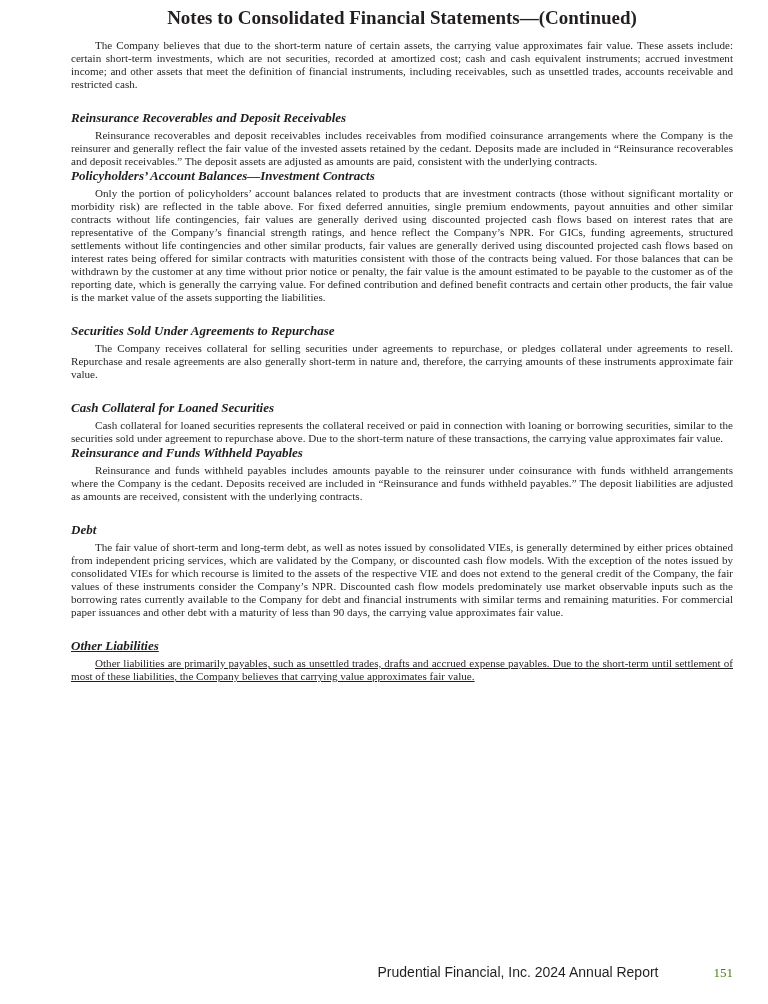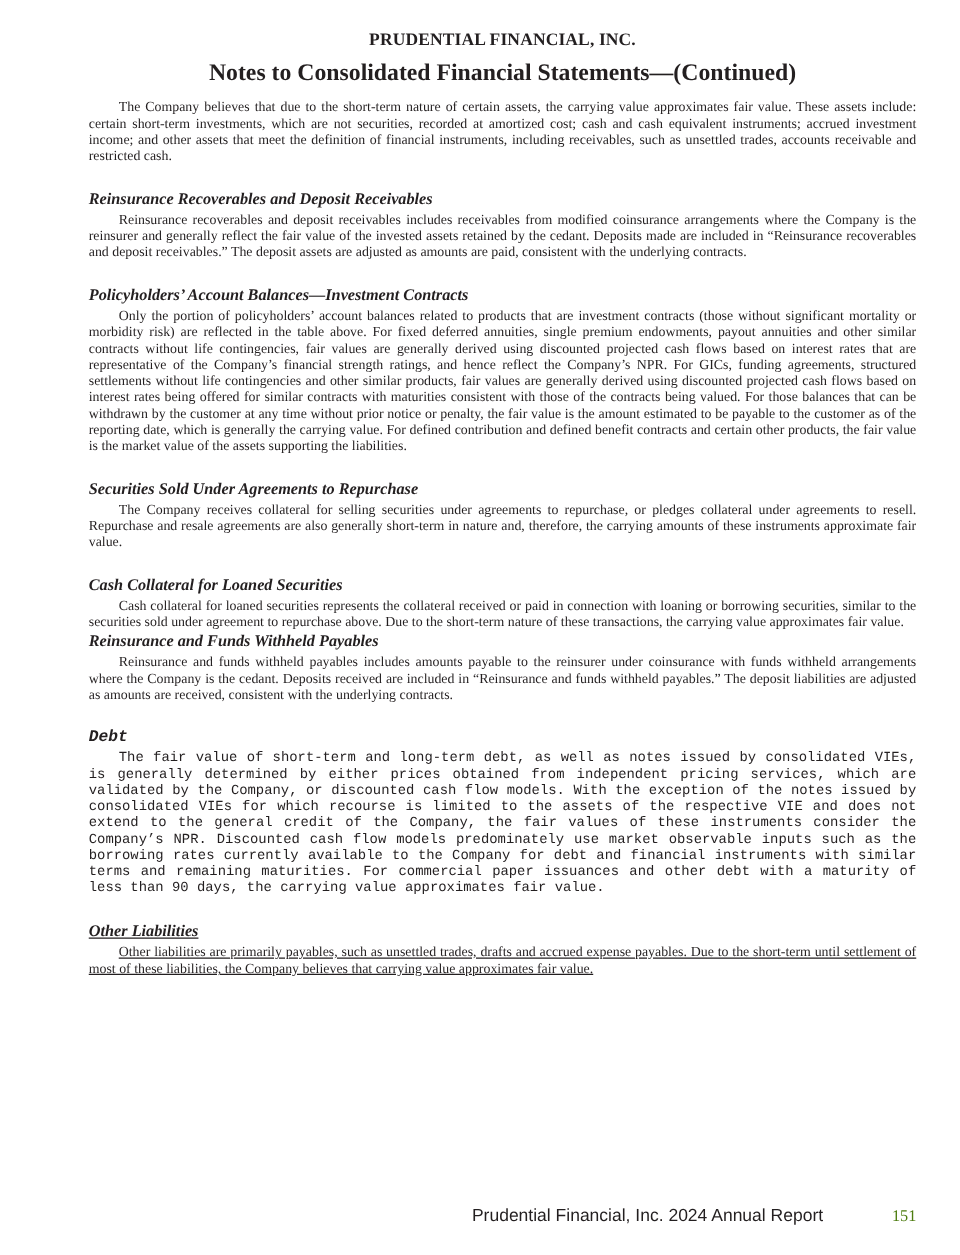--- a/index.html
+++ b/index.html
@@ -48,25 +48,25 @@
     }
     .section p {
       margin: 0;
       font-size: 11.1px;
       line-height: 13px;
       text-align: justify;
       text-indent: 24px;
     }
     #sec-0 { margin-top: 14px; }
     #sec-1 { margin-top: 19px; }
-    #sec-2 { margin-top: 19px; }
+    #sec-2 { }
     #sec-3 { margin-top: 19px; }
     #sec-4 { margin-top: 19px; }
     #sec-5 { }
-    #sec-6 { margin-top: 19px; font-family: Liberation Mono, monospace; }
+    #sec-6 { margin-top: 19px; }
     #sec-7 { margin-top: 19px; text-decoration: underline; }
 
     .footer {
       position: absolute;
       right: 35px;
       top: 964px;
       display: flex;
       align-items: baseline;
       gap: 8px;
     }
@@ -79,21 +79,20 @@
       font-family: "Liberation Serif", "DejaVu Serif", serif;
       font-size: 13px;
       color: #4d7c0f;
       margin-left: 47px;
     }
   </style>
 </head>
 <body>
 
 <div class="page">
-  <div class="company-title">PRUDENTIAL FINANCIAL, INC.</div>
   <div class="notes-title">Notes to Consolidated Financial Statements—(Continued)</div>
 
   <section class="section" id="sec-0">
     <p>The Company believes that due to the short-term nature of certain assets, the carrying value approximates fair value. These assets include: certain short-term investments, which are not securities, recorded at amortized cost; cash and cash equivalent instruments; accrued investment income; and other assets that meet the definition of financial instruments, including receivables, such as unsettled trades, accounts receivable and restricted cash.</p>
   </section>
 
   <section class="section" id="sec-1">
     <h2>Reinsurance Recoverables and Deposit Receivables</h2>
     <p>Reinsurance recoverables and deposit receivables includes receivables from modified coinsurance arrangements where the Company is the reinsurer and generally reflect the fair value of the invested assets retained by the cedant. Deposits made are included in “Reinsurance recoverables and deposit receivables.” The deposit assets are adjusted as amounts are paid, consistent with the underlying contracts.</p>
   </section>

